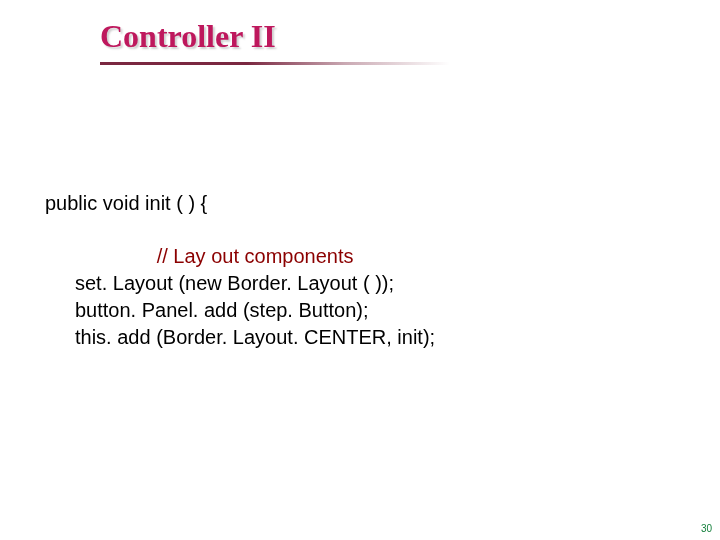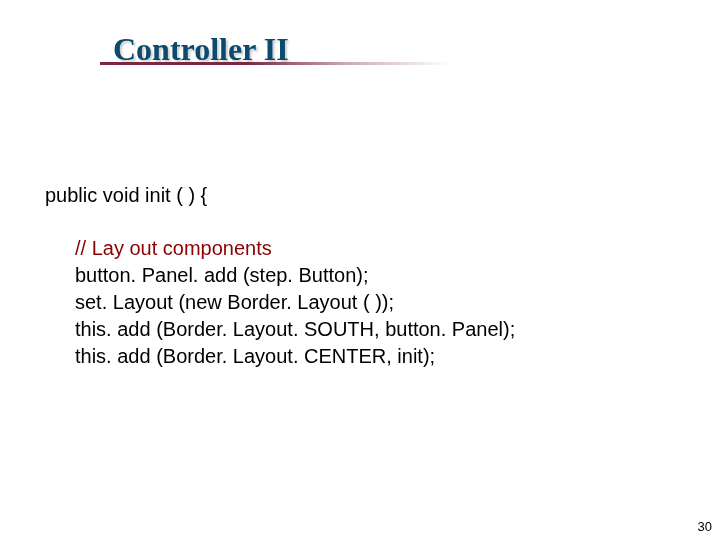--- a/index.html
+++ b/index.html
@@ -19,75 +19,75 @@
     box-sizing: border-box;
   }
   .title-wrap {
     position: absolute;
     left: 100px;
     top: 18px;
   }
   .title {
     font-family: "Times New Roman", Times, serif;
     font-size: 32px;
-    color: #0c4a6e;
-    margin: 13px;
+    color: #be185d;
+    margin: 0;
     text-shadow: 2px 2px 2px #cfcfcf;
   }
   .rule {
     position: absolute;
     left: 100px;
     top: 62px;
     width: 350px;
     height: 3px;
     background: linear-gradient(to right,
       #7a2740 0%,
       #7a2740 42%,
       rgba(122,39,64,0.4) 70%,
       rgba(122,39,64,0) 100%);
   }
   .body {
     position: absolute;
     left: 45px;
-    top: 182px;
+    top: 190px;
     font-size: 20px;
     color: #000000;
     line-height: 1.35;
   }
   .indent {
     margin-left: 30px;
   }
   .comment {
     color: #8b0000;
+    text-align: center;
   }
   .page-num {
     position: absolute;
     right: 8px;
     bottom: 6px;
-    font-size: 13px;
-    color: #000000;
+    font-size: 10px;
+    color: #15803d;
     font-family: Arial, sans-serif;
   }
 </style>
 </head>
 <body>
 
 <div class="slide">
 
   <div class="title-wrap">
     <h1 class="title">Controller II</h1>
   </div>
   <div class="rule"></div>
 
   <div class="body">
     <div>public void init ( ) {</div>
     <div style="height:26px"></div>
     <div class="indent comment">// Lay out components</div>
+    <div class="indent">set. Layout (new Border. Layout ( ));</div>
     <div class="indent">button. Panel. add (step. Button);</div>
-    <div class="indent">set. Layout (new Border. Layout ( ));</div>
-    <div class="indent">this. add (Border. Layout. SOUTH, button. Panel);</div>
     <div class="indent">this. add (Border. Layout. CENTER, init);</div>
     <div style="height:26px"></div>
   </div>
 
   <div class="page-num">30</div>
 
 </div>
 
 </body></html>

